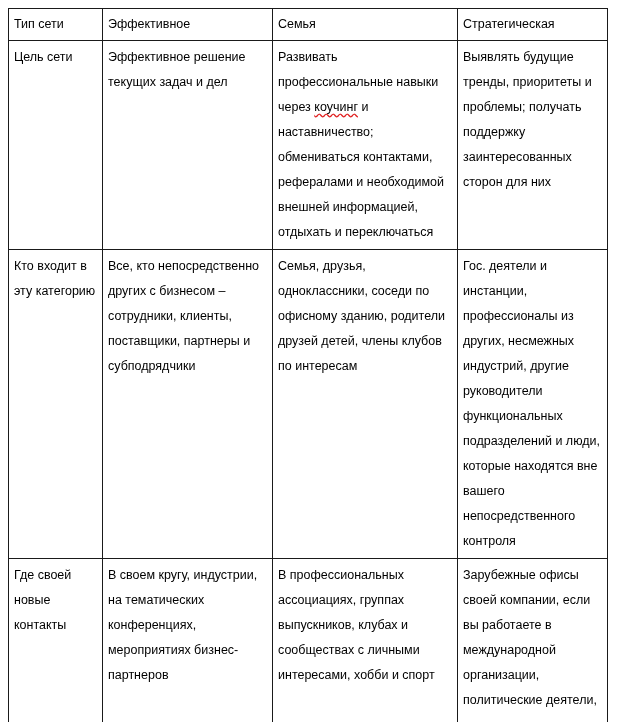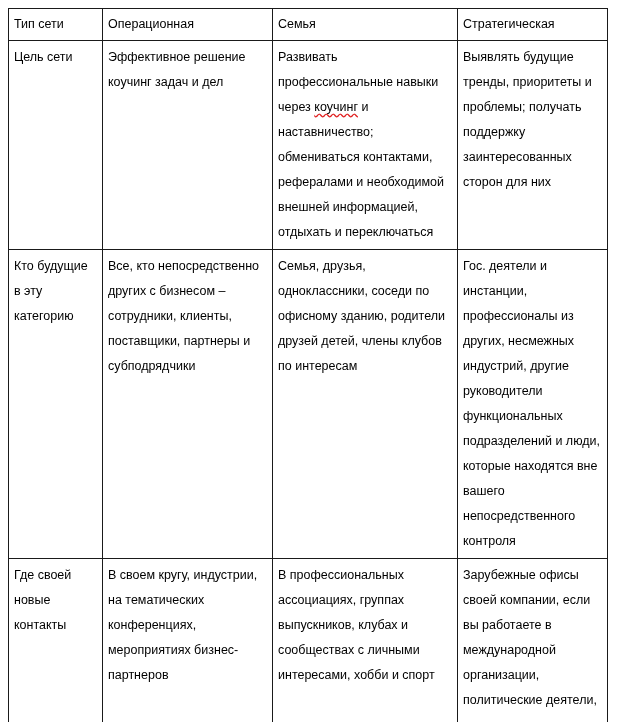--- a/index.html
+++ b/index.html
@@ -91,51 +91,51 @@
       <col class="col-pers">
       <col class="col-strat">
     </colgroup>
 
     <thead>
       <tr class="row-header">
         <td>
           <span class="cell-text">Тип сети</span>
         </td>
         <td>
-          <span class="cell-text">Операционная</span>
+          <span class="cell-text">Эффективное</span>
         </td>
         <td>
           <span class="cell-text">Семья</span>
         </td>
         <td>
           <span class="cell-text">Стратегическая</span>
         </td>
       </tr>
     </thead>
 
     <tbody>
 
       <tr class="row-goal">
         <td>
           <span class="cell-text">Цель сети</span>
         </td>
         <td>
-          <span class="cell-text">Эффективное решение коучинг задач и дел</span>
+          <span class="cell-text">Эффективное решение текущих задач и дел</span>
         </td>
         <td>
           <span class="cell-text"><span>Развивать профессиональные навыки через </span><span class="spellerror">коучинг</span><span> и наставничество; обмениваться контактами, рефералами и необходимой внешней информацией, отдыхать и переключаться</span></span>
         </td>
         <td>
           <span class="cell-text">Выявлять будущие тренды, приоритеты и проблемы; получать поддержку заинтересованных сторон для них</span>
         </td>
       </tr>
 
       <tr class="row-who">
         <td>
-          <span class="cell-text">Кто будущие в эту категорию</span>
+          <span class="cell-text">Кто входит в эту категорию</span>
         </td>
         <td>
           <span class="cell-text">Все, кто непосредственно других с бизнесом – сотрудники, клиенты, поставщики, партнеры и субподрядчики</span>
         </td>
         <td>
           <span class="cell-text">Семья, друзья, одноклассники, соседи по офисному зданию, родители друзей детей, члены клубов по интересам</span>
         </td>
         <td>
           <span class="cell-text">Гос. деятели и инстанции, профессионалы из других, несмежных индустрий, другие руководители функциональных подразделений и люди, которые находятся вне вашего непосредственного контроля</span>
         </td>

